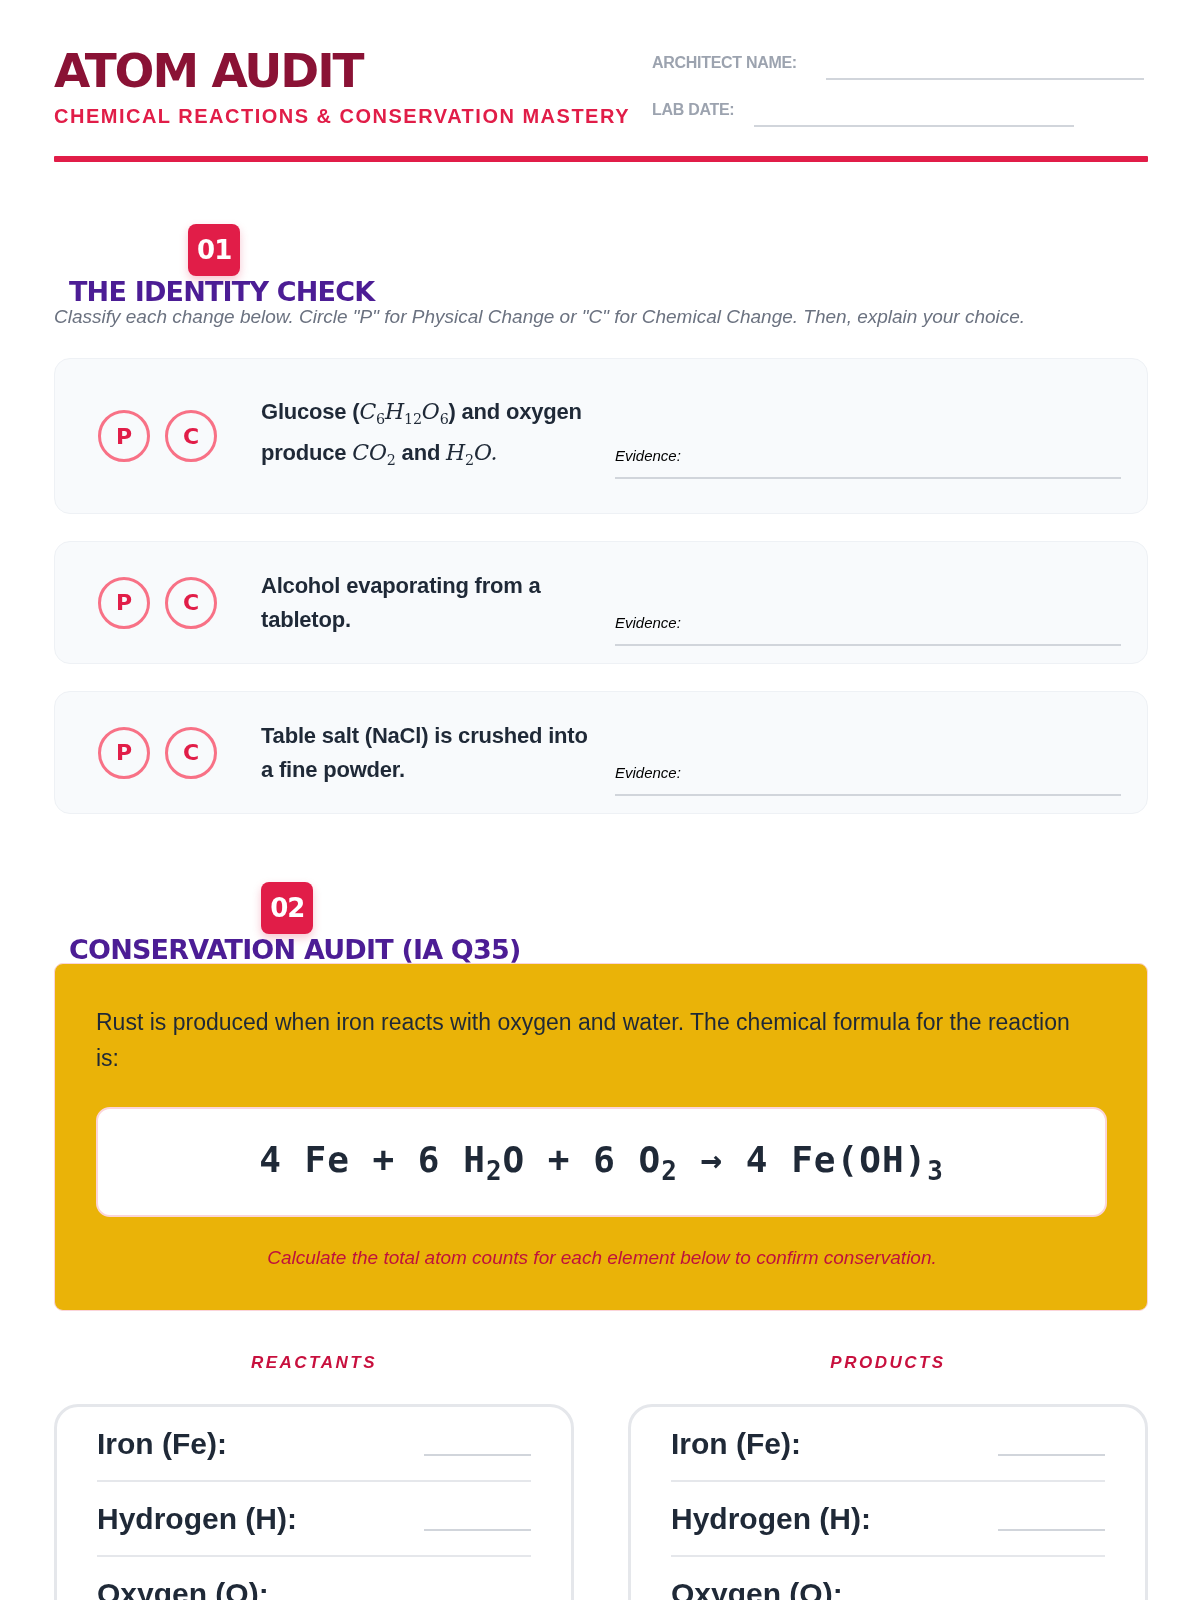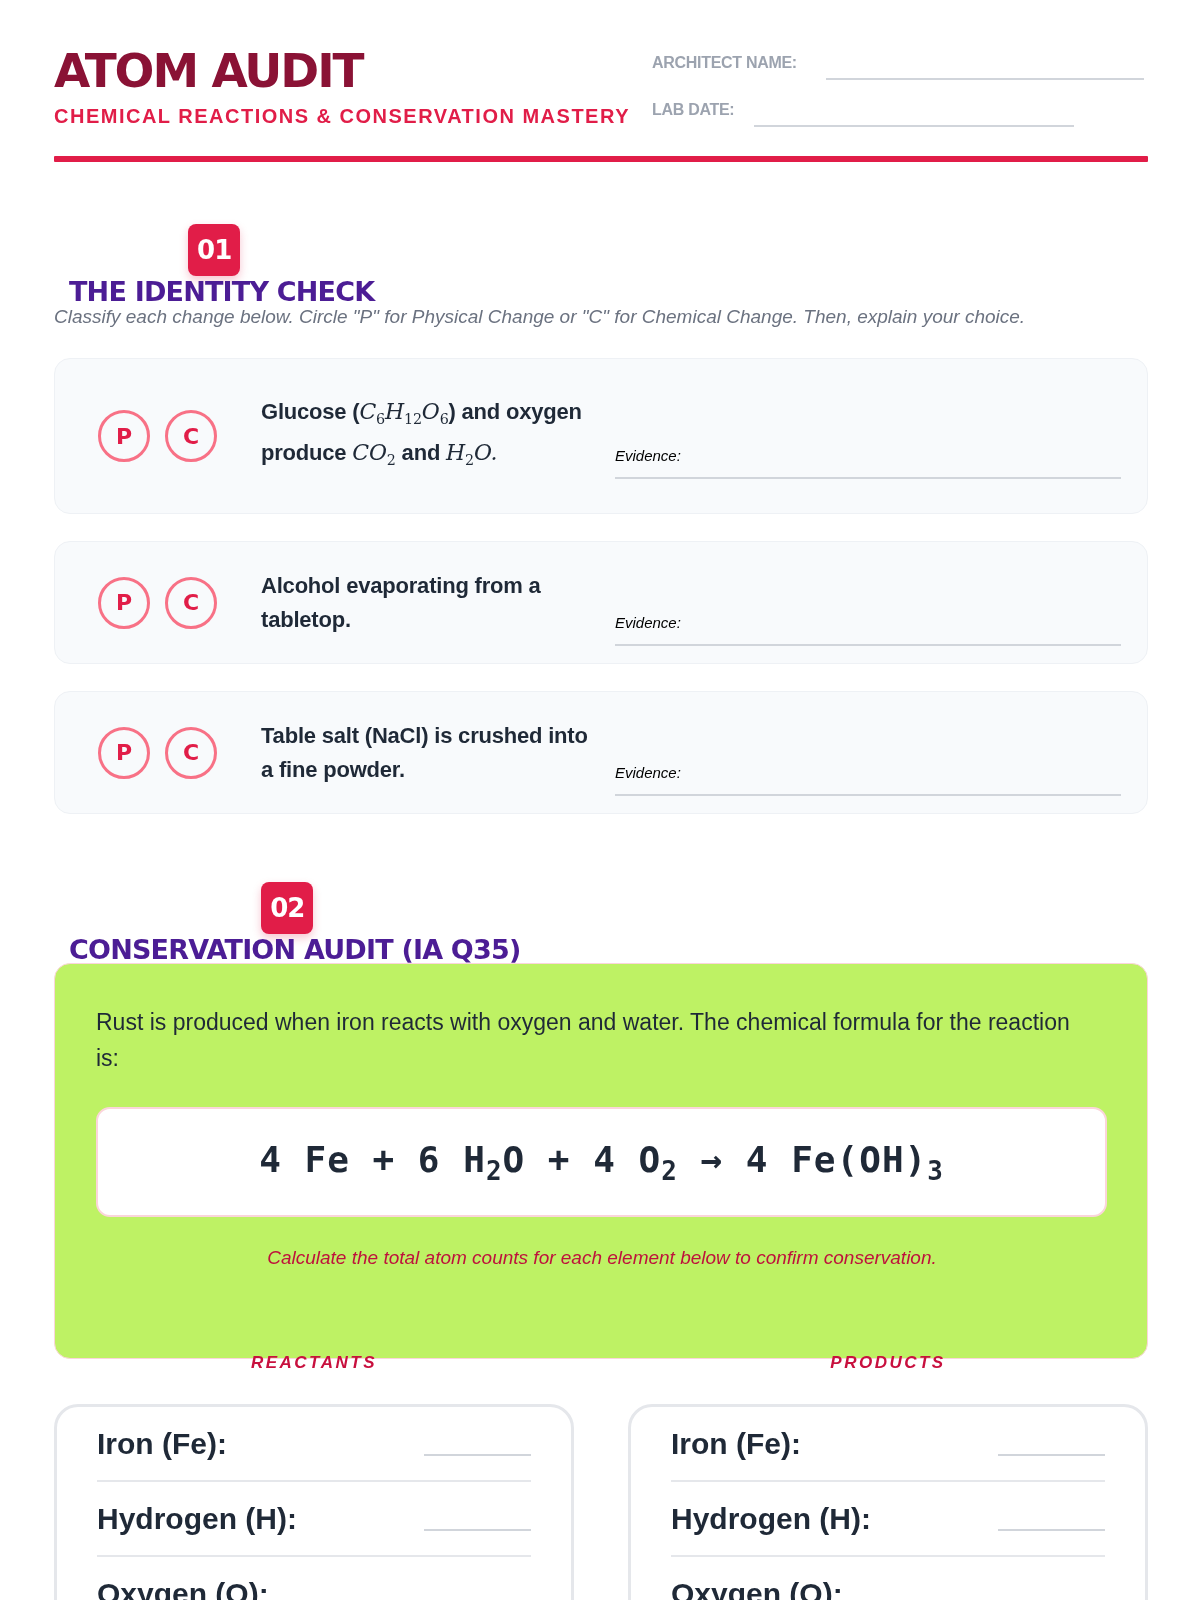--- a/index.html
+++ b/index.html
@@ -39,21 +39,21 @@
   .circ { width: 52px; height: 52px; border: 3px solid #f87186; border-radius: 50%; display: flex; align-items: center; justify-content: center; font-family: "DejaVu Sans", sans-serif; font-weight: 900; font-size: 22px; color: #e11d48; background: transparent; cursor: pointer; }
   .stmt { position: absolute; left: 206px; width: 330px; font-size: 22px; font-weight: 700; color: #1f2937; line-height: 34px; top: 50%; transform: translateY(-50%); letter-spacing: -0.2px; }
   .math { font-family: "DejaVu Serif", serif; font-style: italic; font-weight: 400; }
   .math sub { font-size: 0.65em; font-style: normal; }
   .evidence { position: absolute; left: 560px; width: 506px; border-bottom: 2px solid #d1d5db; font-style: italic; font-size: 15px; color: #000000; padding-bottom: 13px; }
   .c1 .evidence { top: 88px; }
   .c2 .evidence { top: 72px; }
   .c3 .evidence { top: 72px; }
 
   
-  .cons-box { position: absolute; left: 0; top: 963px; width: 1094px; height: 396px; background: #bef264; border: 1px solid #fbd5da; border-radius: 16px; }
+  .cons-box { position: absolute; left: 0; top: 963px; width: 1094px; height: 348px; background: #eab308; border: 1px solid #fbd5da; border-radius: 9px; }
   .cons-text { position: absolute; left: 41px; top: 40px; width: 1000px; font-size: 23px; line-height: 36px; color: #1f2937; }
   .eq-box { position: absolute; left: 41px; top: 143px; width: 1011px; height: 110px; background: #ffffff; border: 2px solid #fbd5da; border-radius: 14px; display: flex; align-items: center; justify-content: center; }
   .eq { font-family: "DejaVu Sans Mono", monospace; font-weight: 700; font-size: 36px; color: #1f2937; letter-spacing: 1px; white-space: pre; }
   .eq sub { font-size: 0.72em; vertical-align: -0.3em; }
   .cons-note { position: absolute; left: 0; top: 283px; width: 1094px; text-align: center; font-style: italic; font-size: 19px; color: #be123c; }
 
   
   .col-label { position: absolute; top: 1353px; font-weight: 700; font-size: 17px; letter-spacing: 2.5px; color: #c8103e; text-align: center; font-style: italic; }
   .col-l { left: 0; width: 520px; }
   .col-r { left: 574px; width: 520px; }
@@ -120,21 +120,21 @@
   </div>
 
   <div class="sec-head sec2">
     <div class="sec-num">02</div>
     <div class="sec-title">CONSERVATION AUDIT (IA Q35)</div>
   </div>
 
   <div class="cons-box">
     <div class="cons-text">Rust is produced when iron reacts with oxygen and water. The chemical formula for the reaction is:</div>
     <div class="eq-box">
-      <div class="eq"><span>4 Fe + 6 H</span><sub>2</sub><span>O + 4 O</span><sub>2</sub><span> → 4 Fe(OH)</span><sub>3</sub></div>
+      <div class="eq"><span>4 Fe + 6 H</span><sub>2</sub><span>O + 6 O</span><sub>2</sub><span> → 4 Fe(OH)</span><sub>3</sub></div>
     </div>
     <div class="cons-note">Calculate the total atom counts for each element below to confirm conservation.</div>
   </div>
 
   <div class="col-label col-l">REACTANTS</div>
   <div class="col-label col-r">PRODUCTS</div>
 
   <div class="count-box box-l">
     <div class="row r1">
       <span class="lbl">Iron (Fe):</span>

